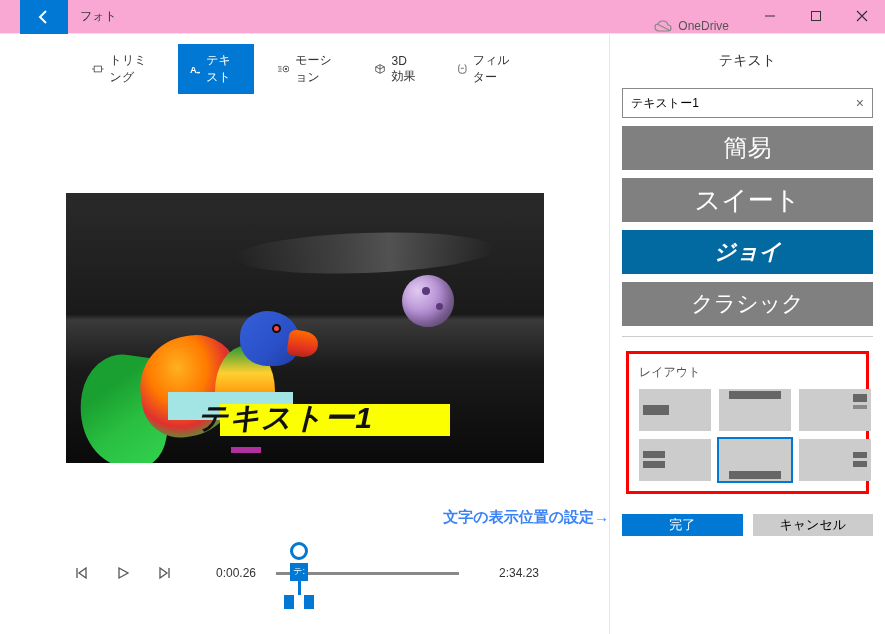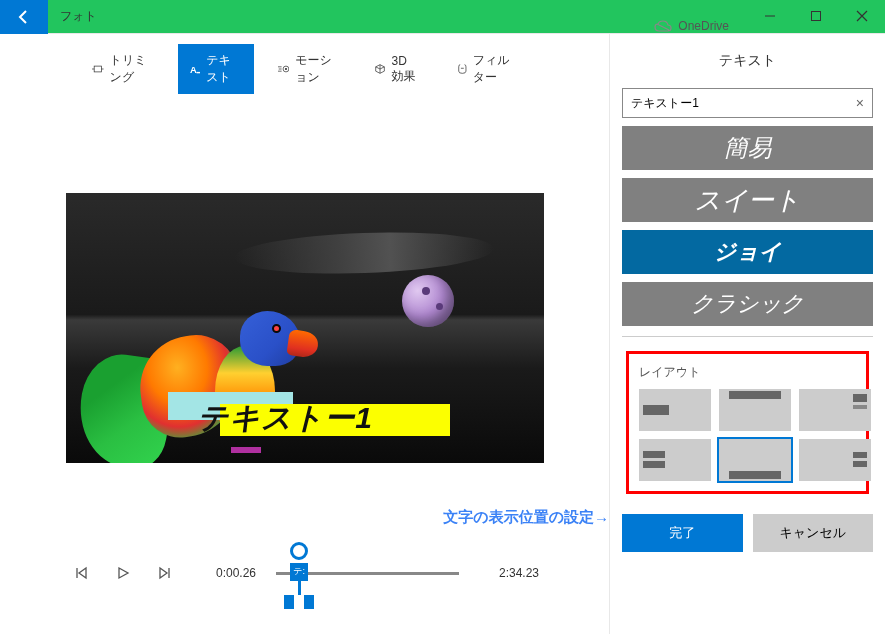--- a/index.html
+++ b/index.html
@@ -1,20 +1,20 @@
 <!DOCTYPE html>
 <html><head>
   <meta charset="utf-8">
   <style>
     * { box-sizing: border-box; margin: 0; padding: 0; font-family: 'Yu Gothic UI', 'Meiryo', sans-serif; }
     body { width: 885px; height: 634px; background: #fff; overflow: hidden; position: relative; }
     
     .window { display: flex; flex-direction: column; height: 100%; }
     
-    .titlebar { display: flex; height: 34px; background: #22c55e; border-bottom: 1px solid #e8e8e8; }
+    .titlebar { display: flex; height: 34px; background: #f9a8d4; border-bottom: 1px solid #e8e8e8; padding-left: 20px; }
     .titlebar-left { display: flex; align-items: center; }
     .back-button { width: 48px; height: 34px; background: #0078d4; color: #fff; display: flex; align-items: center; justify-content: center; cursor: pointer; }
     .app-title { font-size: 12px; color: #333; padding: 0 12px; }
     .titlebar-right { margin-left: auto; display: flex; align-items: flex-end; }
     .onedrive { display: flex; align-items: center; gap: 6px; font-size: 12px; color: #555; padding: 0 18px; }
     .win-btn { width: 46px; height: 34px; display: flex; align-items: center; justify-content: center; cursor: pointer; color: #333; }
     
     .content { display: flex; flex: 1; overflow: hidden; }
     .left-pane { flex: 1; display: flex; flex-direction: column; padding: 0 20px; position: relative; }
     
@@ -63,36 +63,36 @@
     .foot { width:10px; height:14px; background:#0078d4; }
     
     .right-pane { width: 276px; background: #fff; display: flex; flex-direction: column; border-left: 1px solid #e8e8e8; }
     .panel-title { text-align: center; font-size: 14px; color: #333; padding: 18px 0; }
     
     .text-panel { padding: 0 12px; display: flex; flex-direction: column; gap: 8px; }
     .text-input-row { display:flex; align-items:center; border:1px solid #888; padding: 6px 8px; }
     .text-input-row input { flex:1; border:none; outline:none; font-size:12px; }
     .text-input-row .clear { color:#666; cursor:pointer; font-size:14px; }
     
-    .style-row { height: 44px; background: #808080; color: #fff; display:flex; align-items:center; justify-content:center; font-size: 24px; font-family: "Yu Mincho", serif; cursor:pointer;font-style:italic; }
+    .style-row { height: 44px; background: #808080; color: #fff; display:flex; align-items:center; justify-content:center; font-size: 24px; font-family: "Yu Mincho", serif; cursor:pointer; }
     .style-row.selected { background: #0369a1; }
     .style-sweet { font-family: "Segoe Script", cursive; font-size: 26px; }
     .style-joy { font-family: "Arial Black", sans-serif; font-weight:900; font-size:22px; font-style: italic; }
     .style-classic { font-family: "Yu Gothic", sans-serif; font-size:22px; }
     hr.divider { margin: 10px 12px 0; border:none; border-top:1px solid #ccc; }
     
     .layout-panel { margin: 14px 16px 0; border: 3px solid #f00; padding: 10px; }
     .layout-title { font-size: 12px; color: #555; margin-bottom: 8px; }
     .layout-grid { display: grid; grid-template-columns: repeat(3, 1fr); gap: 8px; }
     .layout-cell { width: 72px; height: 42px; background: #ccc; position: relative; cursor: pointer; display:flex; align-items:center; justify-content:center; }
     .layout-cell.selected { outline: 2px solid #0078d4; }
     .lc-inner { background: #666; position:absolute; }
     
     .bottom-buttons { display:flex; gap: 10px; padding: 20px 12px 16px; }
-    .bottom-buttons button { flex:1; height: 38px; border:none; font-size:13px; cursor:pointer; }
+    .bottom-buttons button { flex:1; height: 22px; border:none; font-size:13px; cursor:pointer; }
     .btn-primary { background:#0078d4; color:#fff; }
     .btn-secondary { background:#ccc; color:#000000; }
     
     svg { display:block; }
   </style>
 </head>
 <body>
 
 <div class="window">
 

